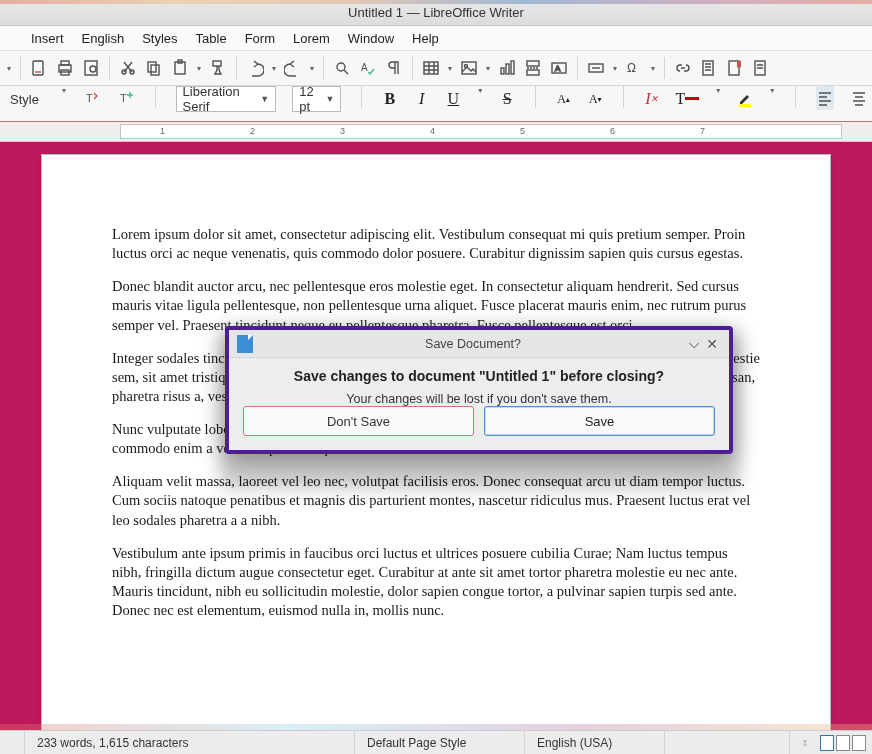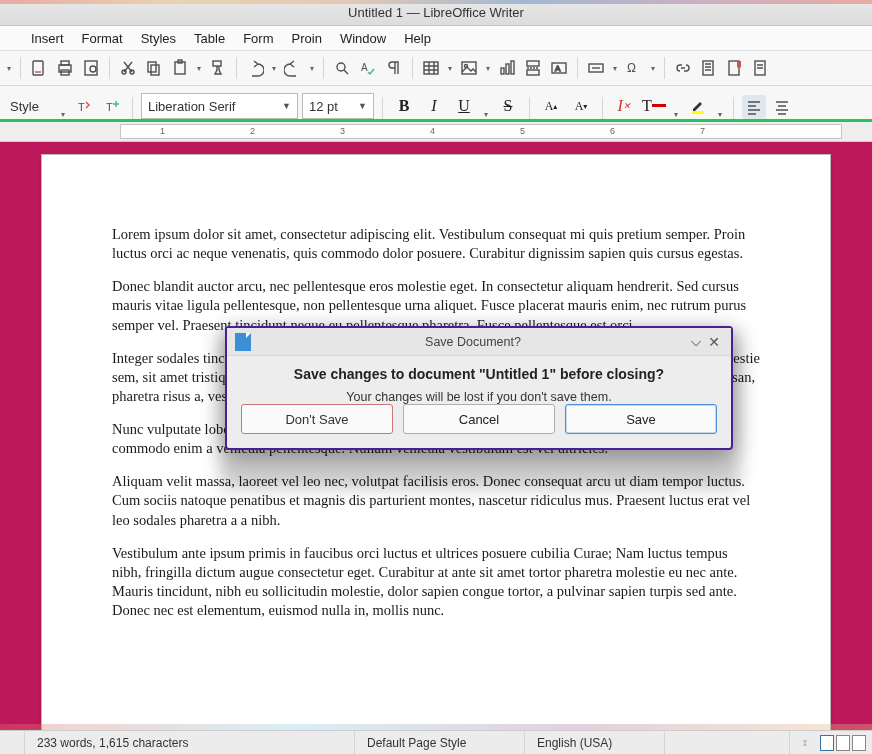--- a/index.html
+++ b/index.html
@@ -52,22 +52,22 @@
     display:flex; align-items:center; justify-content:center;
     opacity:.85; cursor:pointer; border-radius:2px;
   }
   .tbtn svg { width:18px; height:18px; stroke:#333; fill:none; stroke-width:1.4; }
   .tbtn.fill svg { fill:#444; stroke:none;}
   .sep { width:1px; height:22px; background:#d5d5d5; margin:0 4px;}
   .dd { width:10px; font-size:8px; color:#666; text-align:center;}
   .toolbar2 {
     height: 36px;
     background:#f7f7f7;
-    border-bottom:3px solid #22c55e;
-    display:flex; align-items:flex-end; padding:0 4px; gap:4px;
+    border-bottom:1px solid #22c55e;
+    display:flex; align-items:flex-start; padding:0 4px; gap:16px;
   }
   .combo {
     height:26px; border:1px solid #bbb; background:#fff;
     display:flex; align-items:center; padding:0 6px;
     font-size:13px; color:#333;
     position:relative;
   }
   .combo .arr { margin-left:auto; font-size:9px; color:#555; padding-left:10px;}
   .fmt-btn { width:26px;height:26px;display:flex;align-items:center;justify-content:center;font-family:"Times New Roman",serif;font-size:16px;color:#222;cursor:pointer;}
   .ruler {
@@ -108,21 +108,21 @@
   .sdoc-icons span { width:14px;height:16px; border:1px solid #888; background:#fff; display:inline-block;}
   .bottomcolor { position:absolute; bottom:24px; left:0; right:0; height:6px;
     background:linear-gradient(to right,#e87060,#8fd0e5,#b0789f,#ecbf7c); opacity:.35;}
   
   .overlay-shadow {
     position:absolute; top:330px; left:220px; width:520px; height:160px;
     filter: blur(8px); background: rgba(0,0,0,.18); border-radius:6px;
   }
   .dialog {
     position:absolute; top:326px; left:225px; width:508px;
-    background:#ededed; border:2px solid #4c1d95; border-radius:4px;
+    background:#ededed; border:4px solid #4c1d95; border-radius:4px;
     box-shadow: 0 8px 26px rgba(0,0,0,.35);
     font-size:13px; color:#222;
   }
   .dlg-title {
     height:28px; display:flex; align-items:center;
     padding:0 8px;
     background:#e6e6e6;
     border-bottom:1px solid #d6d6d6;
   }
   .dlg-title .doc-ico {
@@ -146,25 +146,25 @@
 </head>
 <body>
 
 <div class="titlebar">
   <div class="gradbar"></div>
   <span>Untitled 1 — LibreOffice Writer</span>
 </div>
 
 <div class="menubar">
   <span class="mitem">Insert</span>
-  <span class="mitem">Format</span>
+  <span class="mitem">English</span>
   <span class="mitem">Styles</span>
   <span class="mitem">Table</span>
   <span class="mitem">Form</span>
-  <span class="mitem">Proin</span>
+  <span class="mitem">Lorem</span>
   <span class="mitem">Window</span>
   <span class="mitem">Help</span>
 </div>
 
 <div class="toolbar">
   <div class="dd">▾</div>
   <div class="sep"></div>
   <div class="tbtn">
       <svg viewBox="0 0 18 18">
         <rect x="3" y="2" width="10" height="14" rx="1"></rect>
@@ -427,17 +427,16 @@
     <div class="doc-ico"></div>
     <div class="t">Save Document?</div>
     <div class="wico">⌵</div>
     <div class="wico">✕</div>
   </div>
   <div class="dlg-body">
     <div class="dlg-h">Save changes to document "Untitled 1" before closing?</div>
     <div class="dlg-p">Your changes will be lost if you don't save them.</div>
     <div class="dlg-btns">
       <div class="dlg-btn dontsave">Don't Save</div>
-      <div class="dlg-btn">Cancel</div>
       <div class="dlg-btn save">Save</div>
     </div>
   </div>
 </div>
 
 </body></html>

